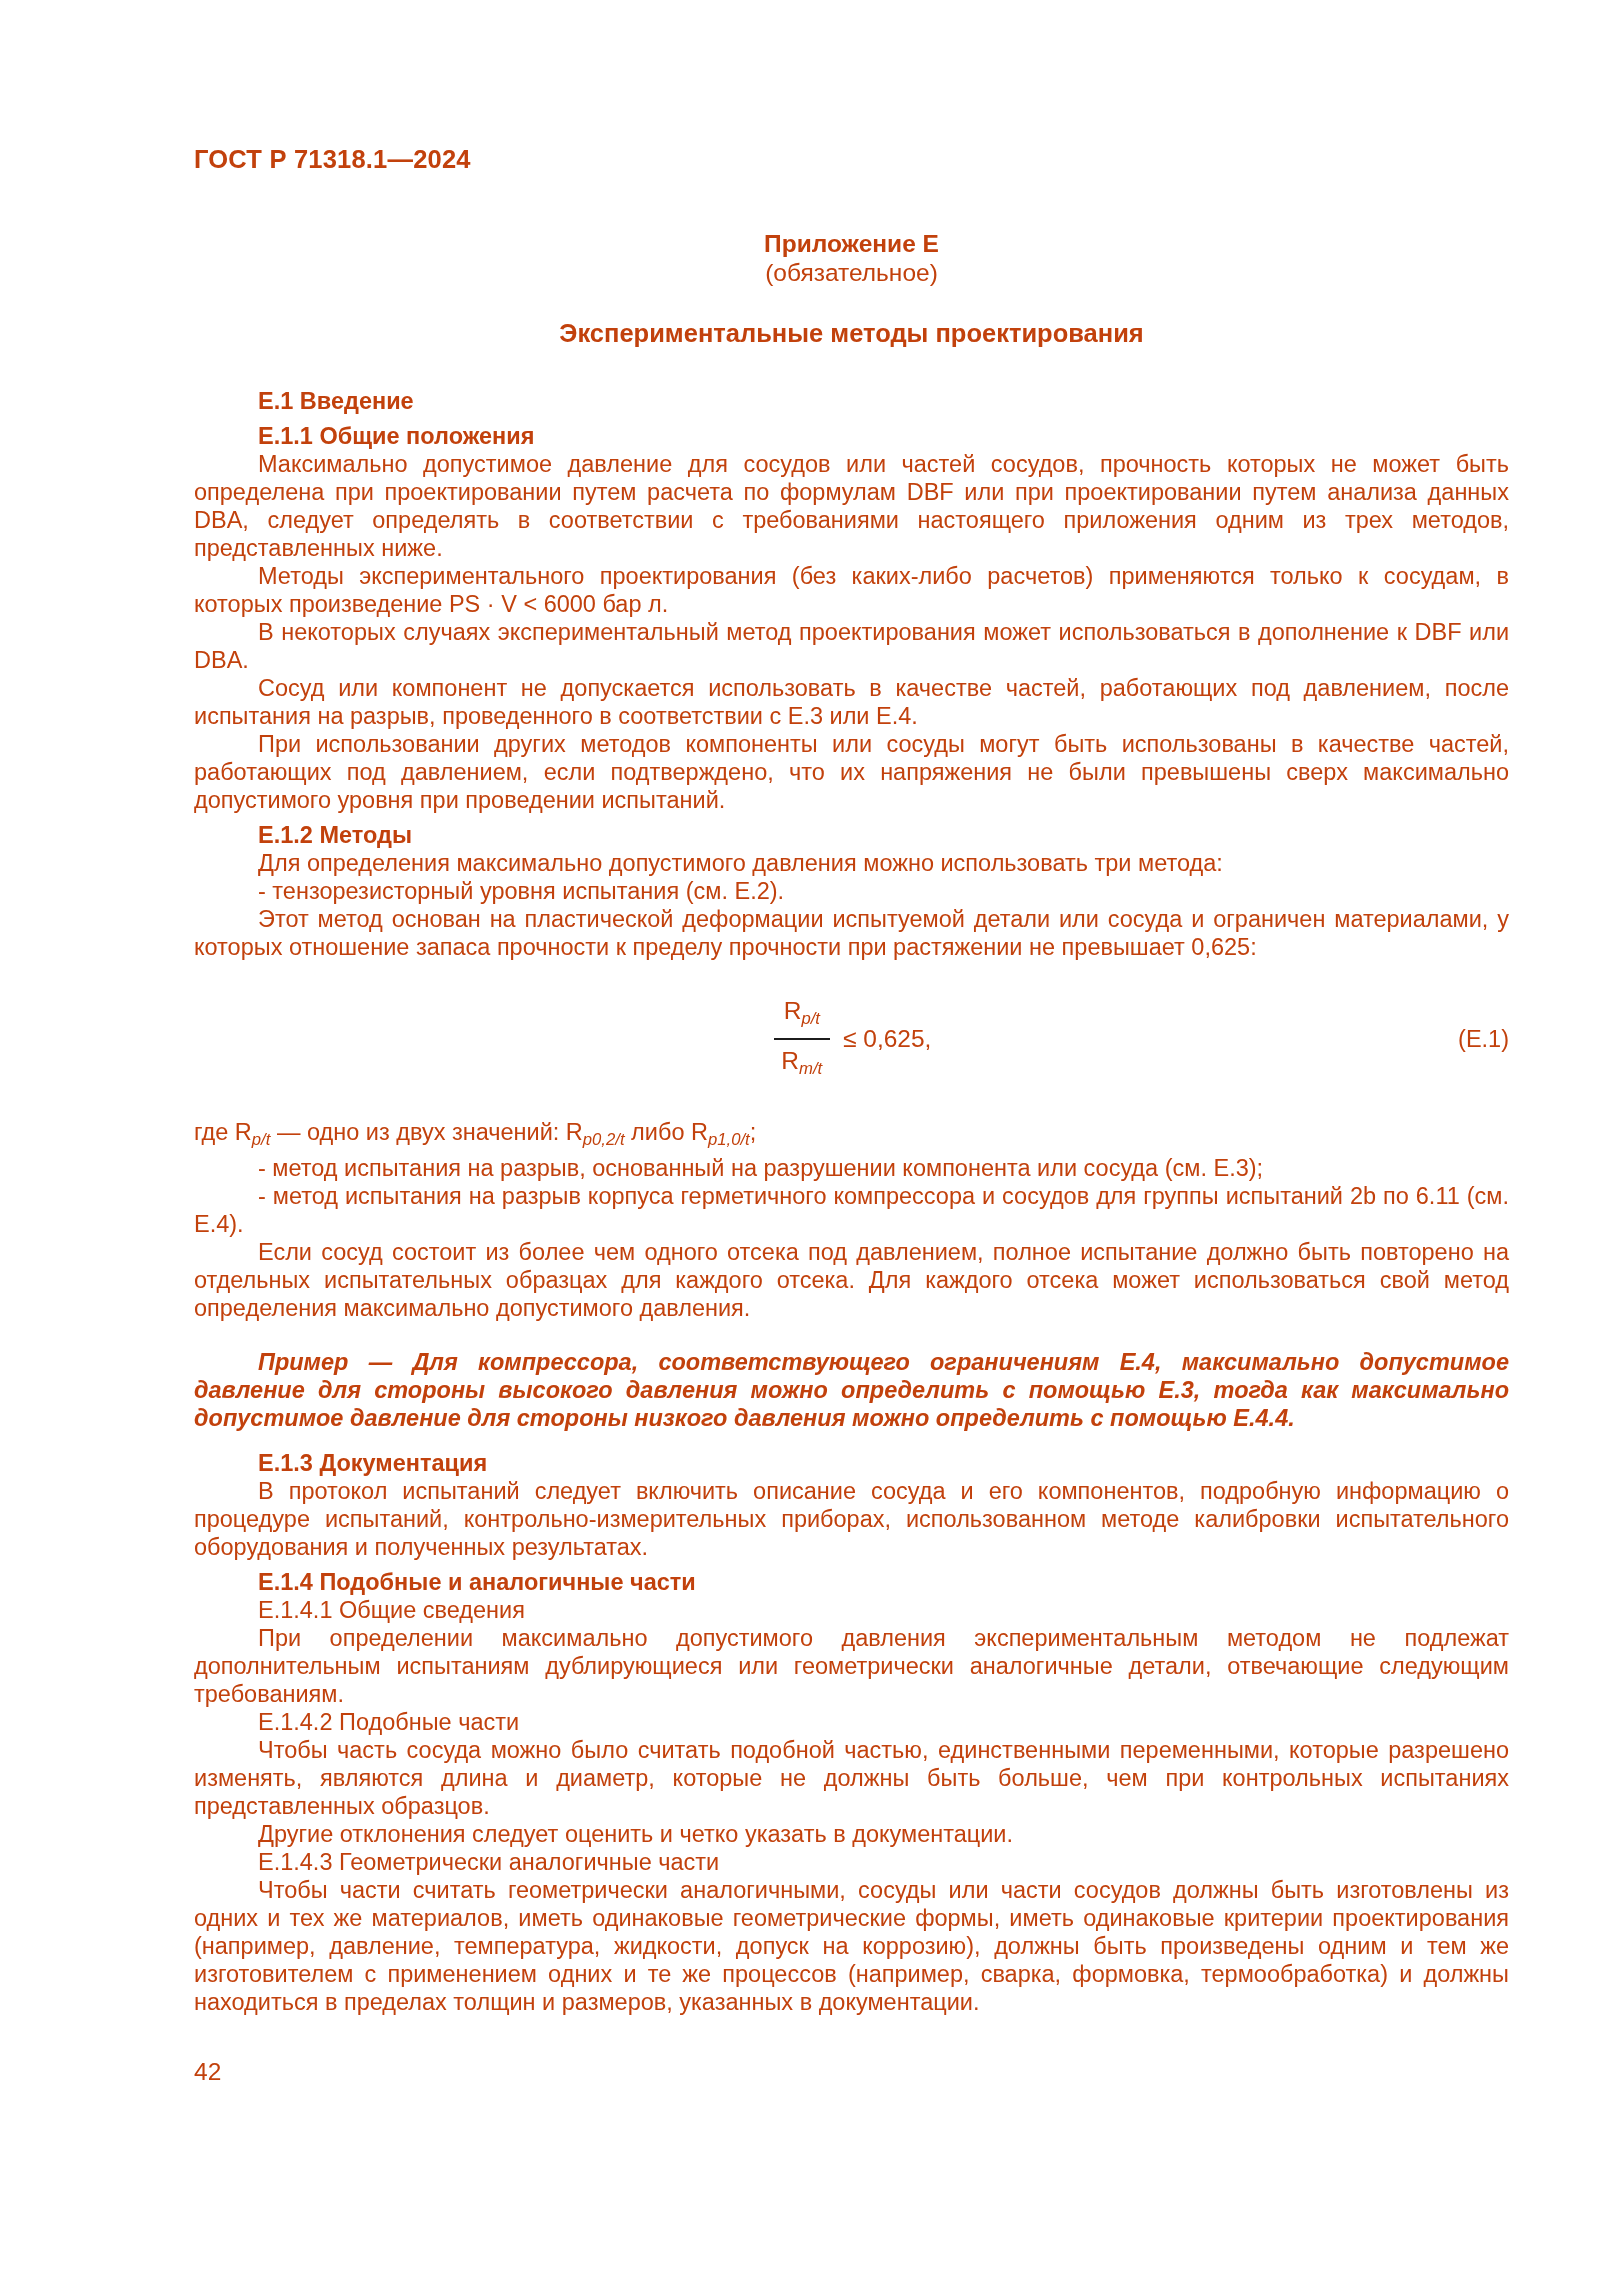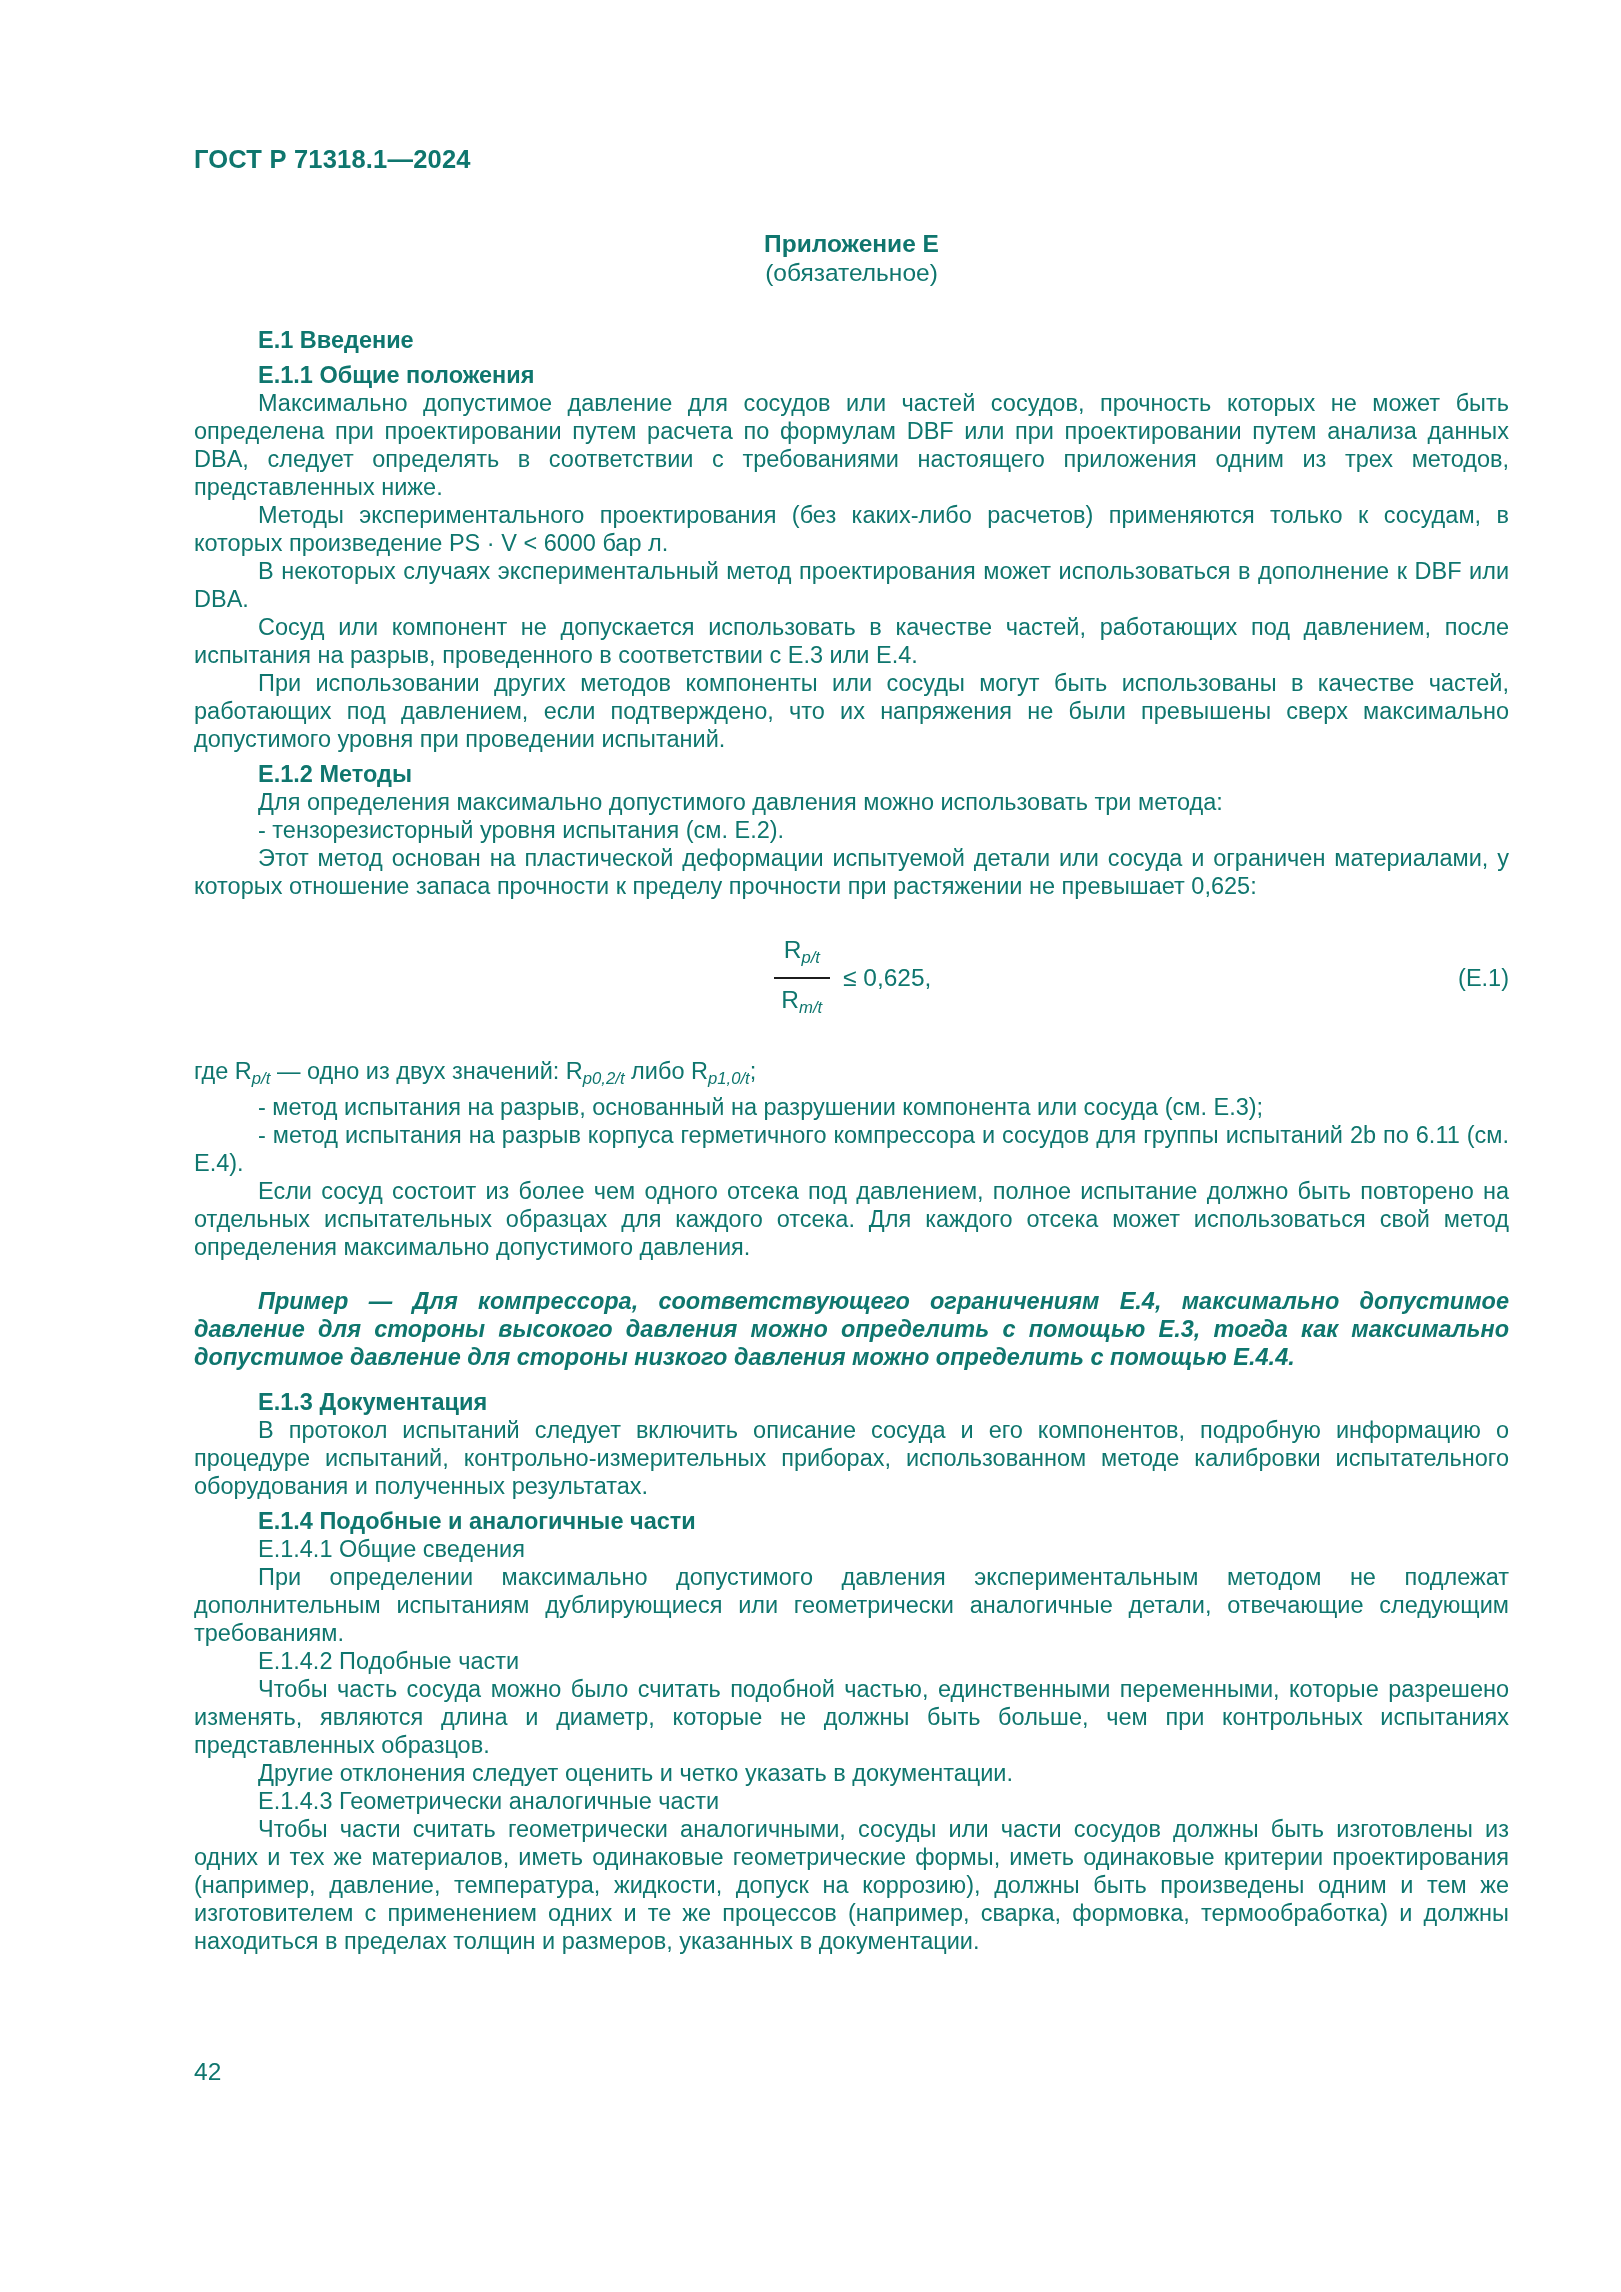--- a/index.html
+++ b/index.html
@@ -1,19 +1,19 @@
 <!DOCTYPE html>
 <html lang="ru"><head>
 <meta charset="utf-8">
 <style>
   html,body{margin:0;padding:0;background:#888;}
   .page{
     width:1621px;height:2293px;
     background:#ffffff;
-    color:#0f766e;
+    color:#c2410c;
     font-family:"Liberation Sans", sans-serif;
     box-sizing:border-box;
     padding:145px 112px 0 194px;
     position:relative;
     margin:0 auto;
   }
   .doc-header{
     font-size:25.5px;font-weight:bold;letter-spacing:0.2px;
   }
   .appendix-label{
@@ -85,20 +85,21 @@
 </style>
 </head>
 <body>
 
 <div class="page">
 
   <div class="doc-header">ГОСТ Р 71318.1—2024</div>
 
   <div class="appendix-label">Приложение Е</div>
   <div class="appendix-obligation">(обязательное)</div>
+  <div class="doc-title">Экспериментальные методы проектирования</div>
 
   <div class="h-bold h-first">Е.1 Введение</div>
   <div class="h-bold h-space">Е.1.1 Общие положения</div>
 
   <div class="p"><span>Максимально допустимое давление для сосудов или частей сосудов, прочность которых не может быть определена при проектировании путем расчета по формулам </span><span class="i">DBF</span><span> или при проектировании путем анализа данных </span><span class="i">DBA</span><span>, следует определять в соответствии с требованиями настоящего приложения одним из трех методов, представленных ниже.</span></div>
   <div class="p"><span>Методы экспериментального проектирования (без каких-либо расчетов) применяются только к сосудам, в которых произведение </span><span class="i">PS</span><span> · V &lt; 6000 бар л.</span></div>
   <div class="p"><span>В некоторых случаях экспериментальный метод проектирования может использоваться в дополнение к </span><span class="i">DBF</span><span> или </span><span class="i">DBA</span><span>.</span></div>
   <div class="p"><span>Сосуд или компонент не допускается использовать в качестве частей, работающих под давлением, после испытания на разрыв, проведенного в соответствии с Е.3 или Е.4.</span></div>
   <div class="p"><span>При использовании других методов компоненты или сосуды могут быть использованы в качестве частей, работающих под давлением, если подтверждено, что их напряжения не были превышены сверх максимально допустимого уровня при проведении испытаний.</span></div>
 

